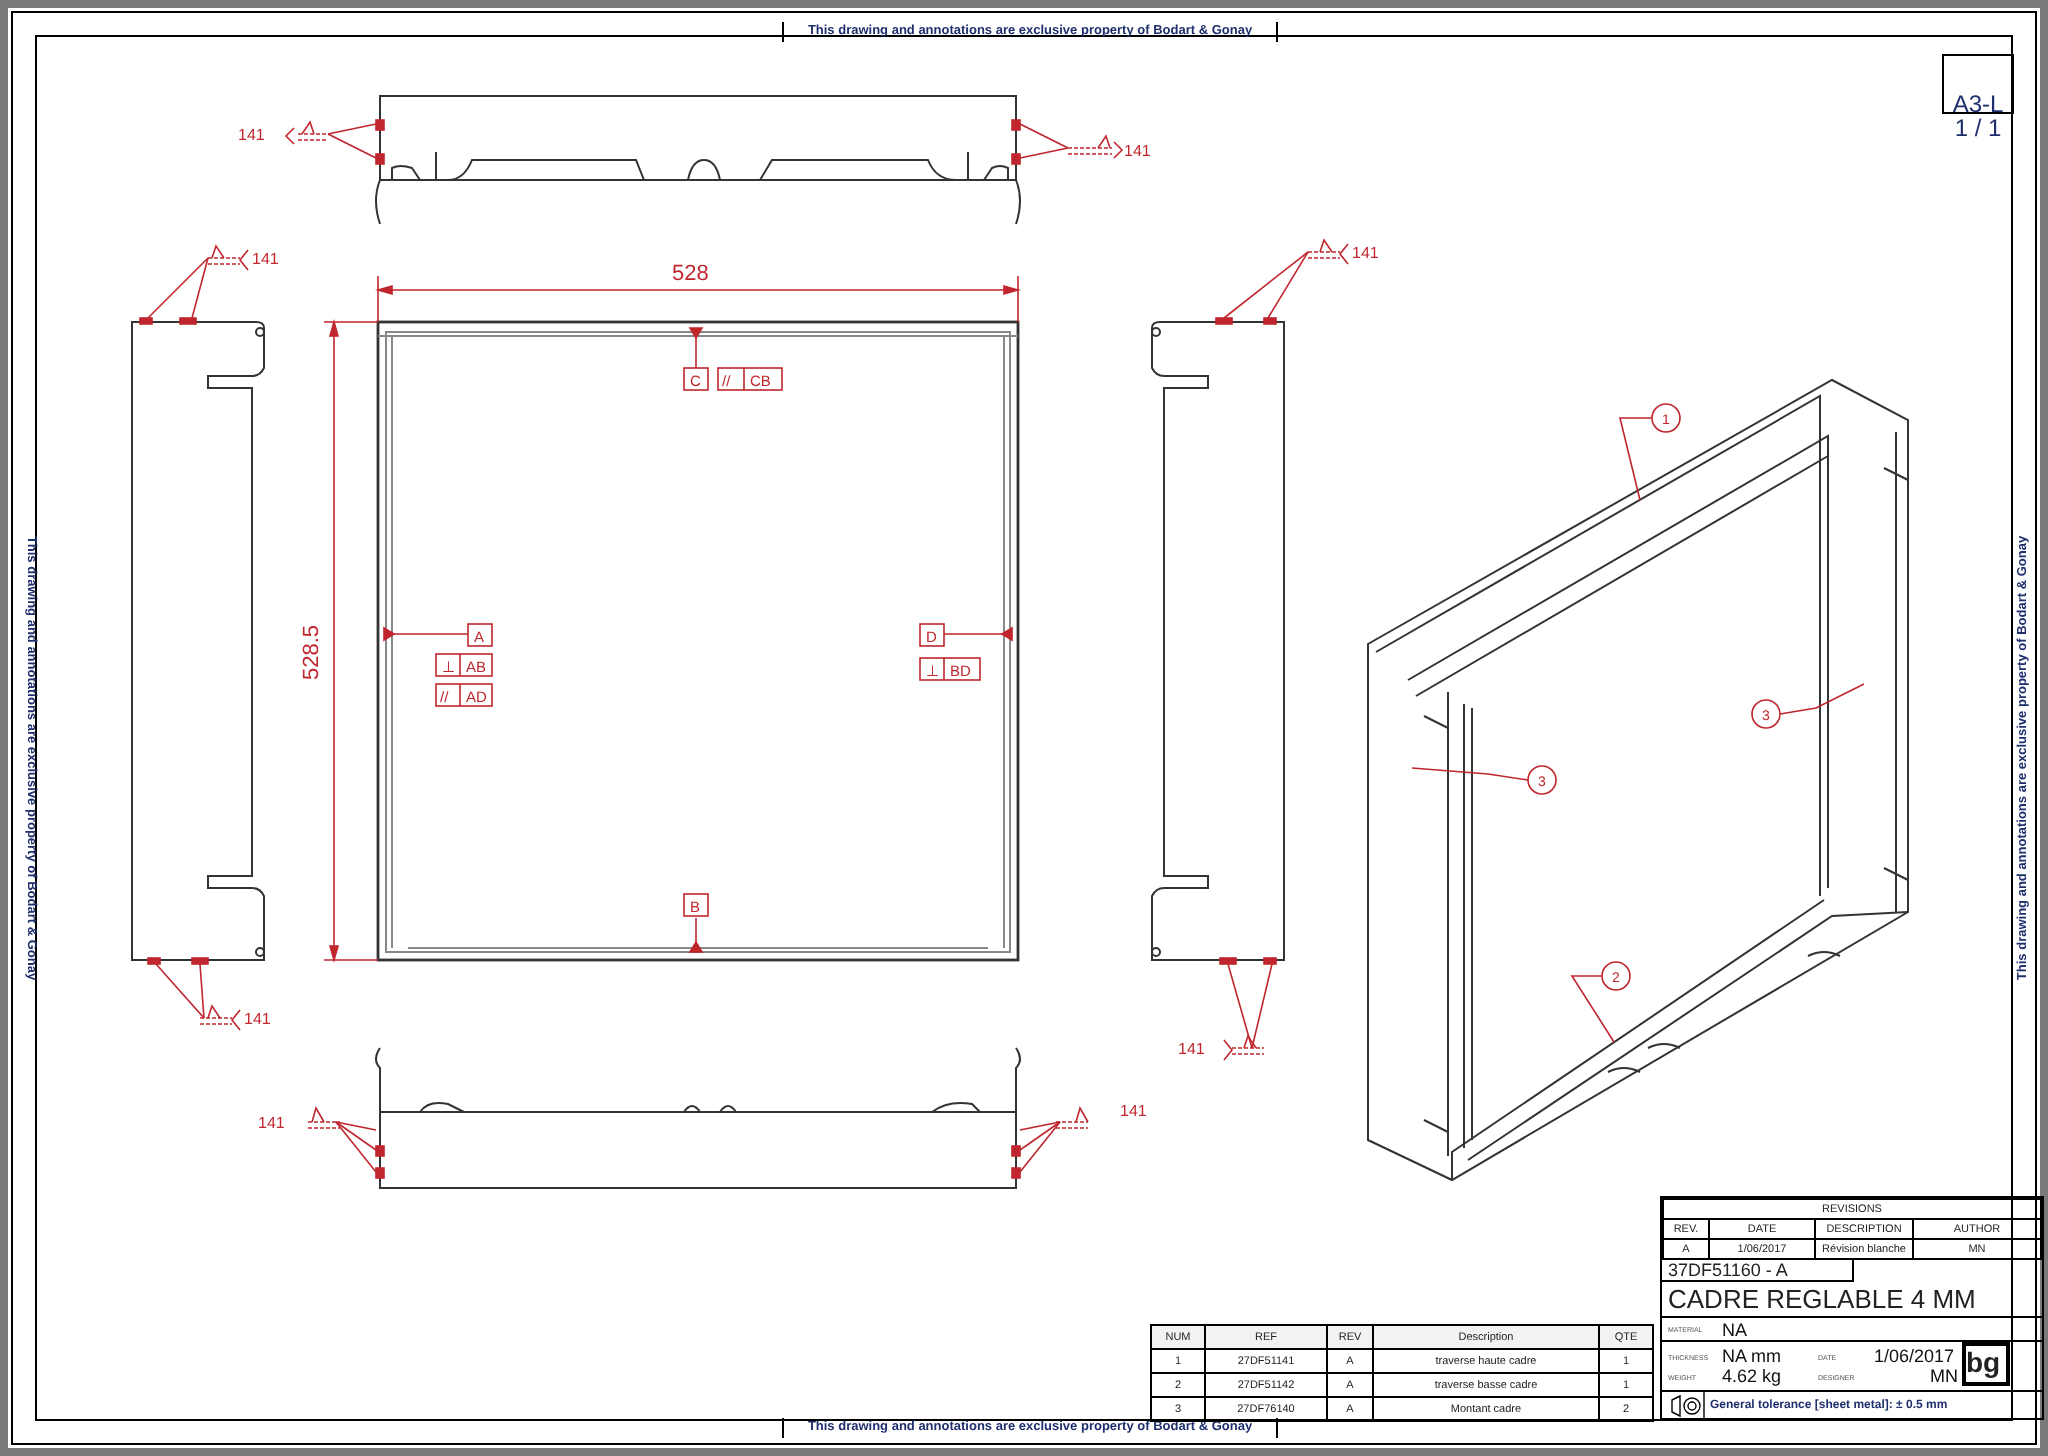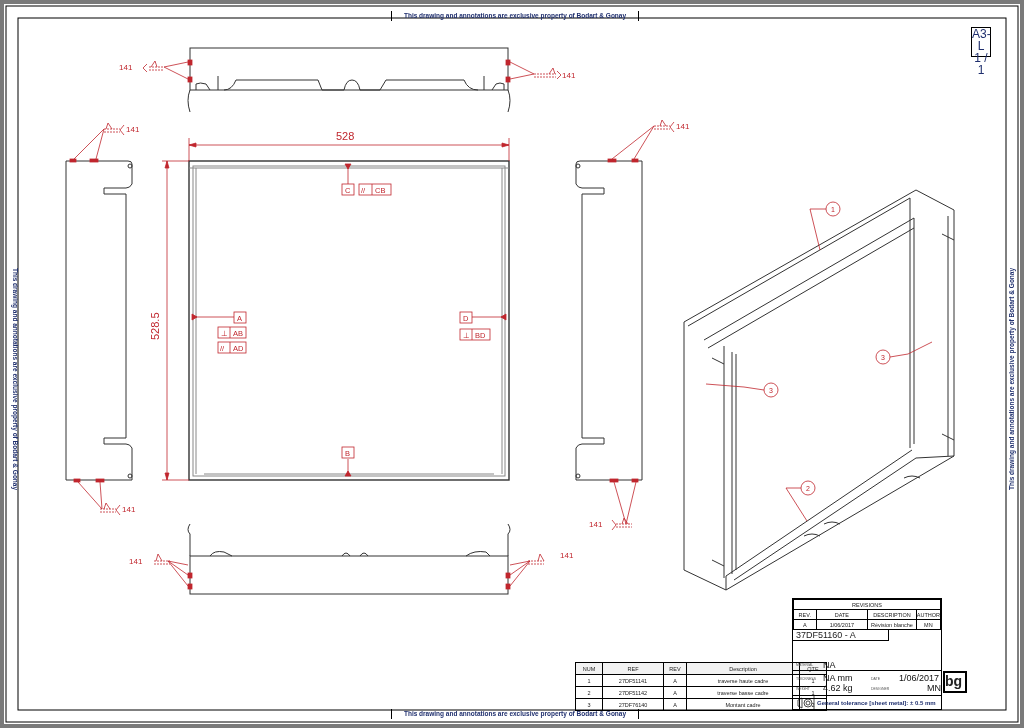--- a/index.html
+++ b/index.html
@@ -7,26 +7,26 @@
   .sheet{position:absolute;left:4px;top:4px;width:1016px;height:720px;background:#fff;}
   svg{position:absolute;left:0;top:0;}
   .txt{font-family:"Liberation Sans",sans-serif;}
   .band{position:absolute;font-size:6.5px;font-weight:bold;color:#1f2f6e;text-align:center;white-space:nowrap;}
   .band.top{left:387px;top:7px;width:246px;height:10px;line-height:10px;border-left:1px solid #000;border-right:1px solid #000;}
   .band.bottom{left:387px;top:705px;width:246px;height:10px;line-height:10px;border-left:1px solid #000;border-right:1px solid #000;}
   .band.left{left:6px;top:250px;width:10px;height:250px;}
   .band.left span{display:block;transform:rotate(90deg);transform-origin:0 0;position:absolute;left:10px;top:0;width:250px;line-height:10px;}
   .band.right{left:1003px;top:250px;width:10px;height:250px;}
   .band.right span{display:block;transform:rotate(-90deg);transform-origin:0 0;position:absolute;left:0;top:250px;width:250px;line-height:10px;}
-  .sheetno{position:absolute;left:967px;top:23px;width:20px;height:30px;border:1px solid #000;font-size:12px;color:#1f2f6e;text-align:center;line-height:12px;padding-top:0;box-sizing:border-box;}
+  .sheetno{position:absolute;left:967px;top:23px;width:36px;height:30px;border:1px solid #000;font-size:12px;color:#1f2f6e;text-align:center;line-height:12px;padding-top:18px;box-sizing:border-box;}
   table{border-collapse:collapse;}
   .bom{position:absolute;left:571px;top:658px;width:252px;font-size:5.5px;color:#222;}
   .bom td,.bom th{border:1px solid #000;height:11px;padding:0 2px;text-align:center;font-weight:normal;}
   .bom th{background:#f2f2f2;}
-  .tb{position:absolute;left:788px;top:594px;width:150px;height:112px;border:1px solid #000;box-sizing:border-box;font-size:5.5px;color:#222;}
+  .tb{position:absolute;left:826px;top:594px;width:192px;height:112px;border:1px solid #000;box-sizing:border-box;font-size:5.5px;color:#222;}
   .rev{width:100%;}
   .rev td{border:1px solid #000;height:9px;text-align:center;padding:0;}
   .rev .h{font-size:5.5px;}
   .partno{position:absolute;left:0;top:30px;width:96px;height:12px;border-right:1px solid #000;border-bottom:1px solid #000;font-size:9px;line-height:12px;padding-left:3px;box-sizing:border-box;}
   .ptitle{position:absolute;left:0;top:42px;width:100%;height:18px;border-bottom:1px solid #000;font-size:13px;line-height:18px;padding-left:3px;box-sizing:border-box;}
   .mat{position:absolute;left:0;top:60px;width:100%;height:12px;border-bottom:1px solid #000;box-sizing:border-box;}
   .lbl{font-size:3.5px;color:#555;position:absolute;}
   .val{font-size:9px;position:absolute;color:#111;text-align:right;}
   .tol{position:absolute;left:0;top:96px;width:100%;height:15px;border-top:1px solid #000;box-sizing:border-box;}
   .tol .t{position:absolute;left:24px;top:4px;font-size:6px;font-weight:bold;color:#1f2f6e;}
@@ -294,20 +294,21 @@
       </tr>
       <tr>
         <td>A</td>
         <td>1/06/2017</td>
         <td>Révision blanche</td>
         <td>MN</td>
       </tr>
     </tbody>
       </table>
     <div class="partno">37DF51160 - A</div>
+    <div class="ptitle">CADRE REGLABLE 4 MM</div>
     <div class="mat">
       <span class="lbl" style="left:3px;top:4px">MATERIAL</span>
       <span class="val" style="left:30px;top:1px">NA</span>
     </div>
     <span class="lbl" style="left:3px;top:78px">THICKNESS</span>
     <span class="val" style="left:30px;top:74px">NA mm</span>
     <span class="lbl" style="left:3px;top:88px">WEIGHT</span>
     <span class="val" style="left:30px;top:84px">4.62 kg</span>
     <span class="lbl" style="left:78px;top:78px">DATE</span>
     <span class="val" style="left:106px;top:74px">1/06/2017</span>

